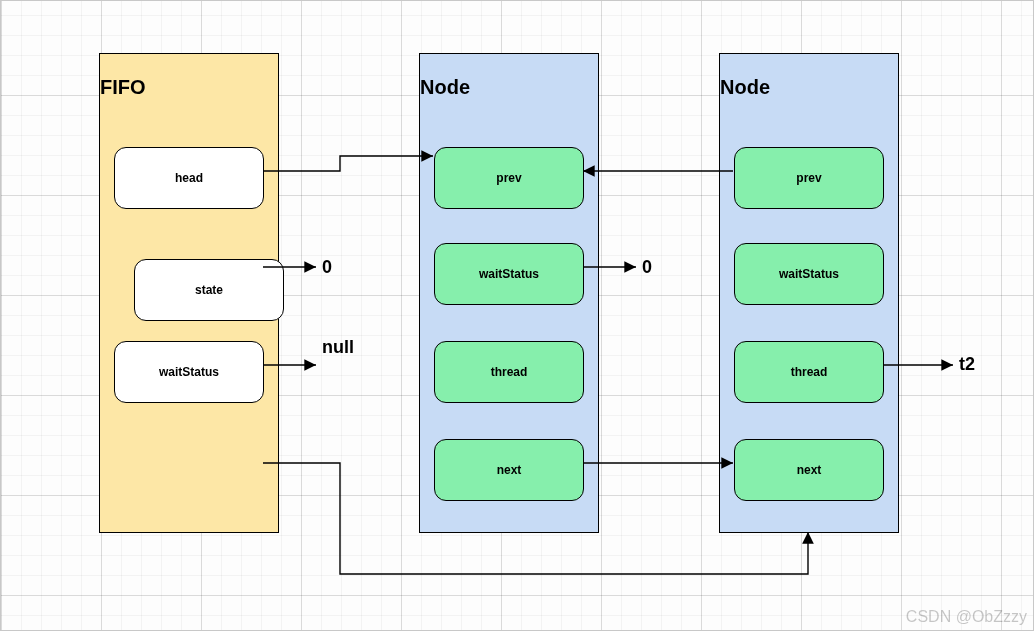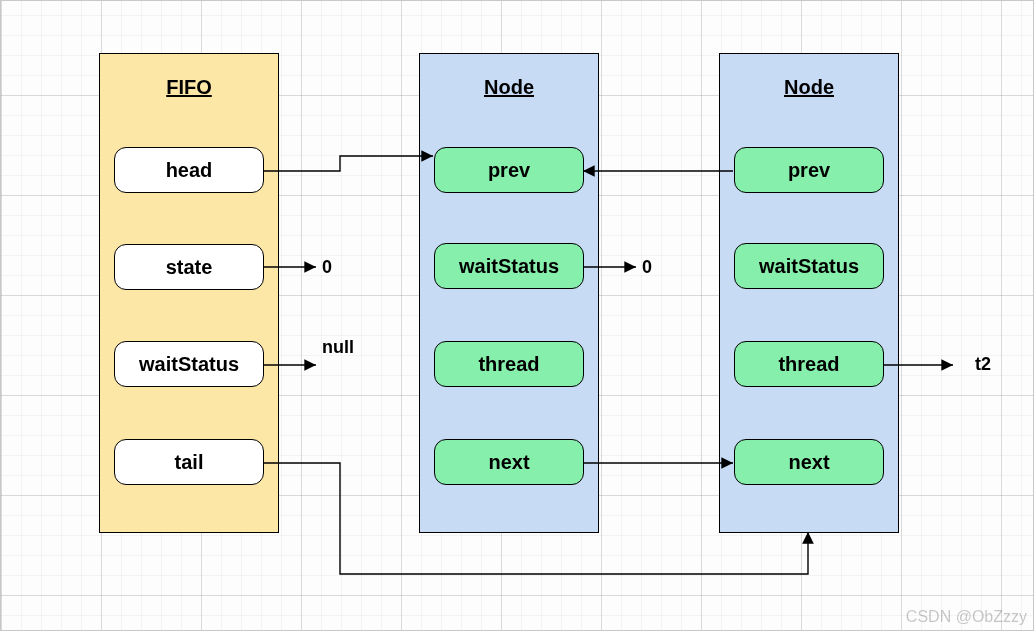--- a/index.html
+++ b/index.html
@@ -10,66 +10,65 @@
     background-image:
       linear-gradient(to right, rgba(0,0,0,0.10) 1px, transparent 1px),
       linear-gradient(to bottom, rgba(0,0,0,0.10) 1px, transparent 1px),
       linear-gradient(to right, rgba(0,0,0,0.04) 1px, transparent 1px),
       linear-gradient(to bottom, rgba(0,0,0,0.04) 1px, transparent 1px);
     background-size: 100px 100px, 100px 100px, 20px 20px, 20px 20px;
     background-position: 0 -6px, 0 -6px, 0 -6px, 0 -6px;
     border: 1px solid #c8c8c8;
   }
   .box { position: absolute; border: 1px solid #000; overflow: visible; }
-  .title { font-weight: 700; font-size: 20px; text-align: center; margin-top: 22px; text-decoration: underline; }
+  .title { font-weight: 700; font-size: 20px; text-align: left; margin-top: 22px; }
   .fifo { background: #fde7a6; }
   .node { background: #c7dbf5; }
   .field {
-    position: absolute; left: 14px; width: 150px; height: 46px;
+    position: absolute; left: 14px; width: 150px; height: 62px;
     border: 1px solid #000; border-radius: 12px;
     display: flex; align-items: center; justify-content: center;
-    font-weight: 700; font-size: 20px; background: #fff;
+    font-weight: 700; font-size: 12px; background: #fff;
   }
   .node .field { background: #86efac; }
   .valtext { position: absolute; font-weight: 700; font-size: 18px; }
   svg.overlay { position: absolute; left: 0; top: 0; width: 1034px; height: 631px; pointer-events: none; }
   .watermark { position:absolute; right:6px; bottom:4px; font-size:16px; color:rgba(0,0,0,0.22); font-family:Arial,sans-serif; }
 </style>
 </head>
 <body>
 
 <div class="canvas">
 
   <div class="box fifo" style="left:98px; top:52px; width:180px; height:480px;">
     <div class="title">FIFO</div>
     <div class="field" style="top:93px;">head</div>
-    <div class="field" style="top:190px;">state</div>
+    <div class="field" style="top:205px;margin-left:20px;">state</div>
     <div class="field" style="top:287px;">waitStatus</div>
-    <div class="field" style="top:385px;">tail</div>
   </div>
   <span class="valtext" style="left:321px; top:256px;">0</span>
   <span class="valtext" style="left:321px; top:336px;">null</span>
 
   <div class="box node" style="left:418px; top:52px; width:180px; height:480px;">
     <div class="title">Node</div>
     <div class="field" style="top:93px;">prev</div>
     <div class="field" style="top:189px;">waitStatus</div>
     <div class="field" style="top:287px;">thread</div>
     <div class="field" style="top:385px;">next</div>
   </div>
   <span class="valtext" style="left:641px; top:256px;">0</span>
 
   <div class="box node" style="left:718px; top:52px; width:180px; height:480px;">
     <div class="title">Node</div>
     <div class="field" style="top:93px;">prev</div>
     <div class="field" style="top:189px;">waitStatus</div>
     <div class="field" style="top:287px;">thread</div>
     <div class="field" style="top:385px;">next</div>
   </div>
-  <span class="valtext" style="left:958px; top:353px;margin-left:16px;">t2</span>
+  <span class="valtext" style="left:958px; top:353px;">t2</span>
 
   <svg class="overlay">
     <defs>
       <marker id="ah" viewBox="0 0 12 12" refX="11" refY="6" markerWidth="10" markerHeight="10" orient="auto-start-reverse">
         <path d="M 1 1 L 11 6 L 1 11 z" fill="#000"></path>
       </marker>
     </defs>
 
     <path d="M 262 170 L 339 170 L 339 155 L 432 155" stroke="#000" fill="none" stroke-width="1.4" marker-end="url(#ah)"></path>
 

